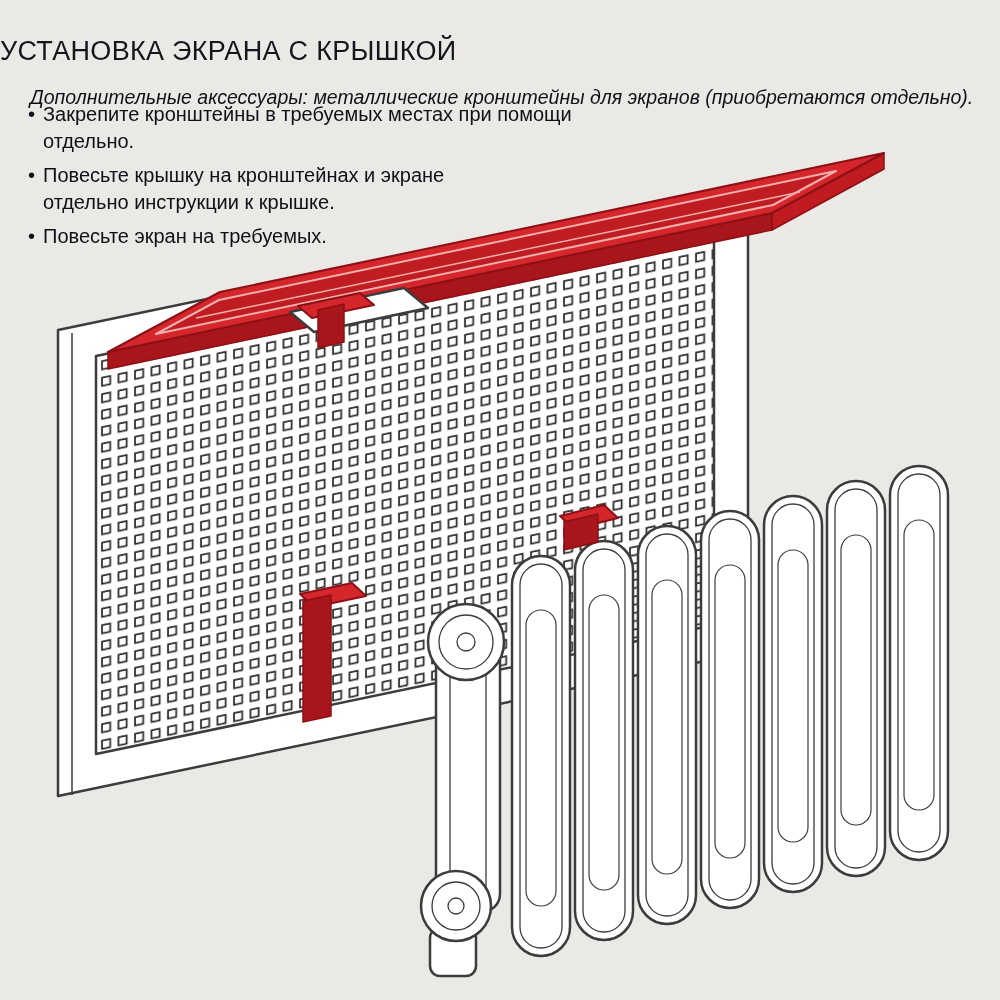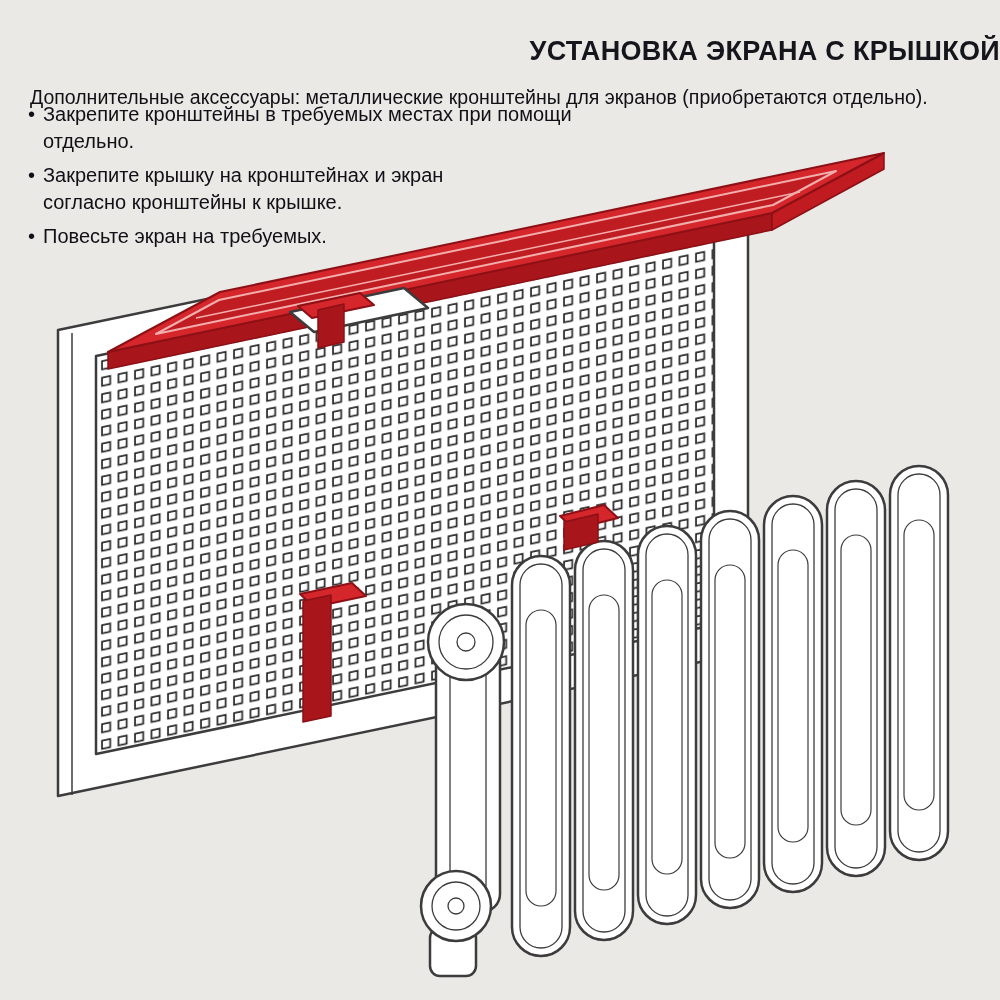--- a/index.html
+++ b/index.html
@@ -4,24 +4,24 @@
 <style>
   :root{
     --background:#eae9e6; --outline:#3c3c3c; --text:#15151c;
     --accent-red:#d5262c; --accent-red-dark:#a8151b; --accent-red-mid:#bf1b21;
     --accent-red-deep:#8c1015; --inset-line:#f2aeac;
   }
   html,body{margin:0;padding:0;}
   body{width:1000px;height:1000px;background:var(--background);
        font-family:"Liberation Sans", sans-serif;color:var(--text);}
   .page{position:relative;width:1000px;height:1000px;overflow:hidden;}
-  .title{position:absolute;top:18px;left:0;right:0;text-align:right;
-         font-size:27px;font-weight:700;letter-spacing:.3px;color:var(--text);}
+  .title{position:absolute;top:18px;left:0;right:0;text-align:left;
+         font-size:27px;font-weight:400;letter-spacing:.3px;color:var(--text);}
   .subtitle{position:absolute;top:66px;left:30px;width:945px;
-            font-size:19.5px;color:#101016;}
+            font-size:19.5px;font-style:italic;color:#101016;}
   .bullets{position:absolute;top:101px;left:28px;width:620px;margin:0;padding:0;list-style:none;}
   .bullets li{display:flex;gap:8px;font-size:20px;line-height:27px;color:#101016;margin-bottom:7px;}
   .bullet-marker{flex:0 0 auto;}
   .bullet-lines span{display:block;}
   svg.illustration{position:absolute;left:0;top:0;width:1000px;height:1000px;}
   
   .white-face{fill:#ffffff;stroke:var(--outline);stroke-width:2.5;stroke-linejoin:round;}
   .perf-face{fill:url(#perf);stroke:var(--outline);stroke-width:2.5;stroke-linejoin:round;}
   .perf-hole{fill:#ffffff;stroke:#242424;stroke-width:1.7;}
   .thin-line{stroke:var(--outline);stroke-width:1.5;}
@@ -133,22 +133,22 @@
     <li>
       <span class="bullet-marker">•</span>
       <div class="bullet-lines">
         <span>Закрепите кронштейны в требуемых местах при помощи</span>
         <span>отдельно.</span>
       </div>
     </li>
     <li>
       <span class="bullet-marker">•</span>
       <div class="bullet-lines">
-        <span>Закрепите крышку на кронштейнах и экран</span>
-        <span>согласно кронштейны к крышке.</span>
+        <span>Повесьте крышку на кронштейнах и экране</span>
+        <span>отдельно инструкции к крышке.</span>
       </div>
     </li>
     <li>
       <span class="bullet-marker">•</span>
       <div class="bullet-lines">
         <span>Повесьте экран на требуемых.</span>
       </div>
     </li>
   </ul>
 

